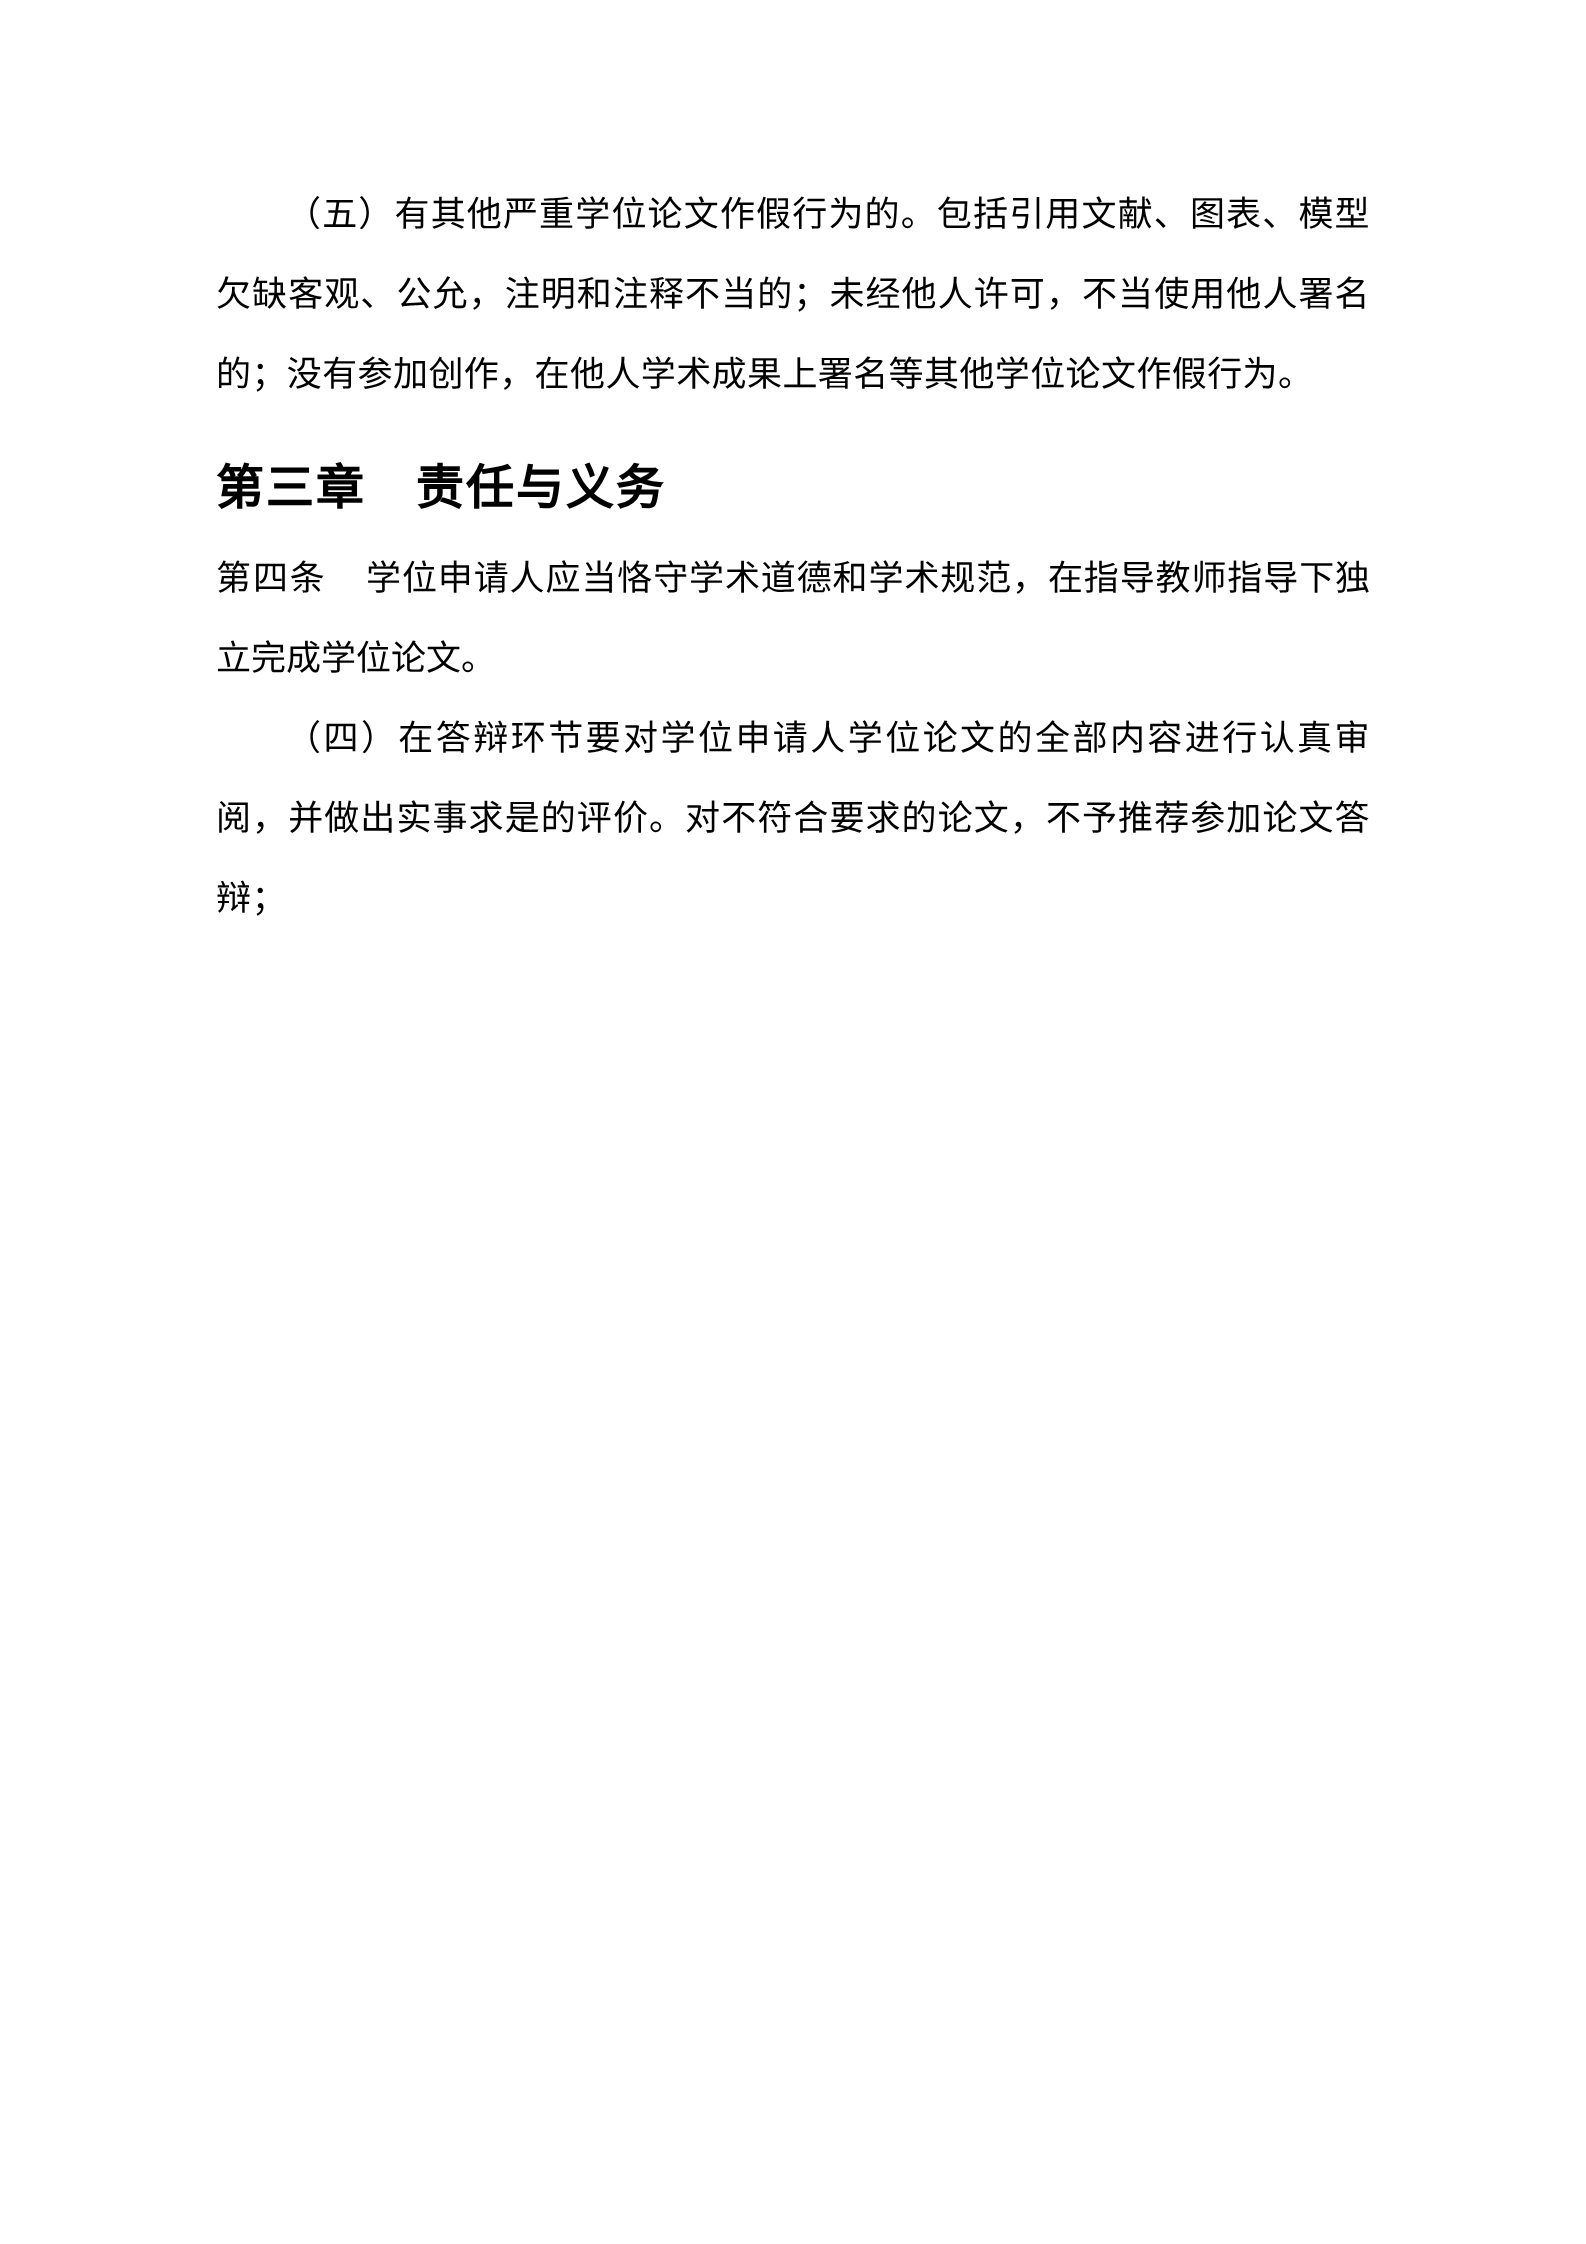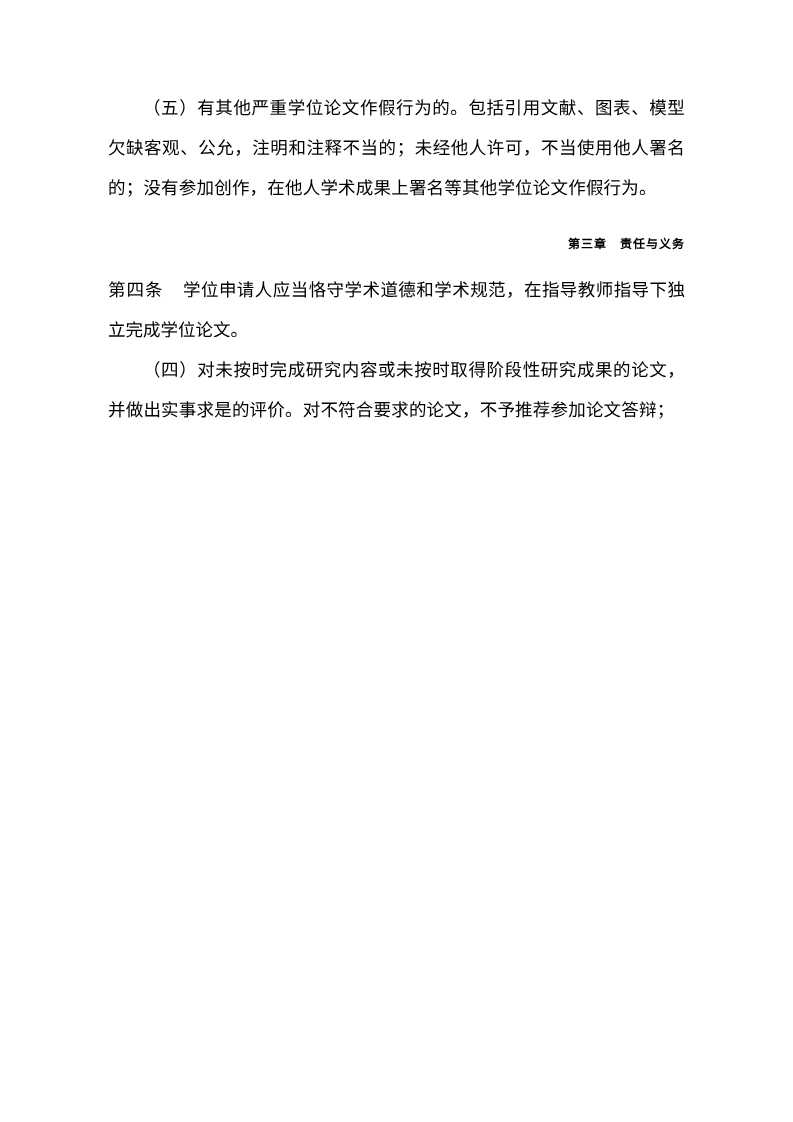--- a/index.html
+++ b/index.html
@@ -34,24 +34,24 @@
     font-size: 17.5px;
     line-height: 40px;
     text-align: justify;
     text-justify: inter-ideograph;
     letter-spacing: 0.2px;
   }
   .indent {
     text-indent: 2em;
   }
   .chapter-heading {
-    font-size: 12px;
+    font-size: 24px;
     font-weight: bold;
     line-height: 40px;
-    text-align: right;
+    text-align: left;
     margin-top: 16px;
     margin-bottom: 6px;
     letter-spacing: 1px;
   }
   .article {
     font-size: 17.5px;
     line-height: 40px;
     text-align: justify;
     text-justify: inter-ideograph;
   }
@@ -73,16 +73,16 @@
     <p class="para indent">（五）有其他严重学位论文作假行为的。包括引用文献、图表、模型欠缺客观、公允，注明和注释不当的；未经他人许可，不当使用他人署名的；没有参加创作，在他人学术成果上署名等其他学位论文作假行为。</p>
 
     <h2 class="chapter-heading">第三章　责任与义务</h2>
 
     <p class="article"><span class="article-label">第四条</span><span class="article-gap"></span><span>学位申请人应当恪守学术道德和学术规范，在指导教师指导下独立完成学位论文。</span></p>
 
 
 
 
 
-    <p class="para indent">（四）对未按时完成研究内容或未按时取得阶段性研究成果的论文，并做出实事求是的评价。对不符合要求的论文，不予推荐参加论文答辩；</p>
+    <p class="para indent">（四）在答辩环节要对学位申请人学位论文的全部内容进行认真审阅，并做出实事求是的评价。对不符合要求的论文，不予推荐参加论文答辩；</p>
 
   </div>
 </div>
 
 </body></html>

